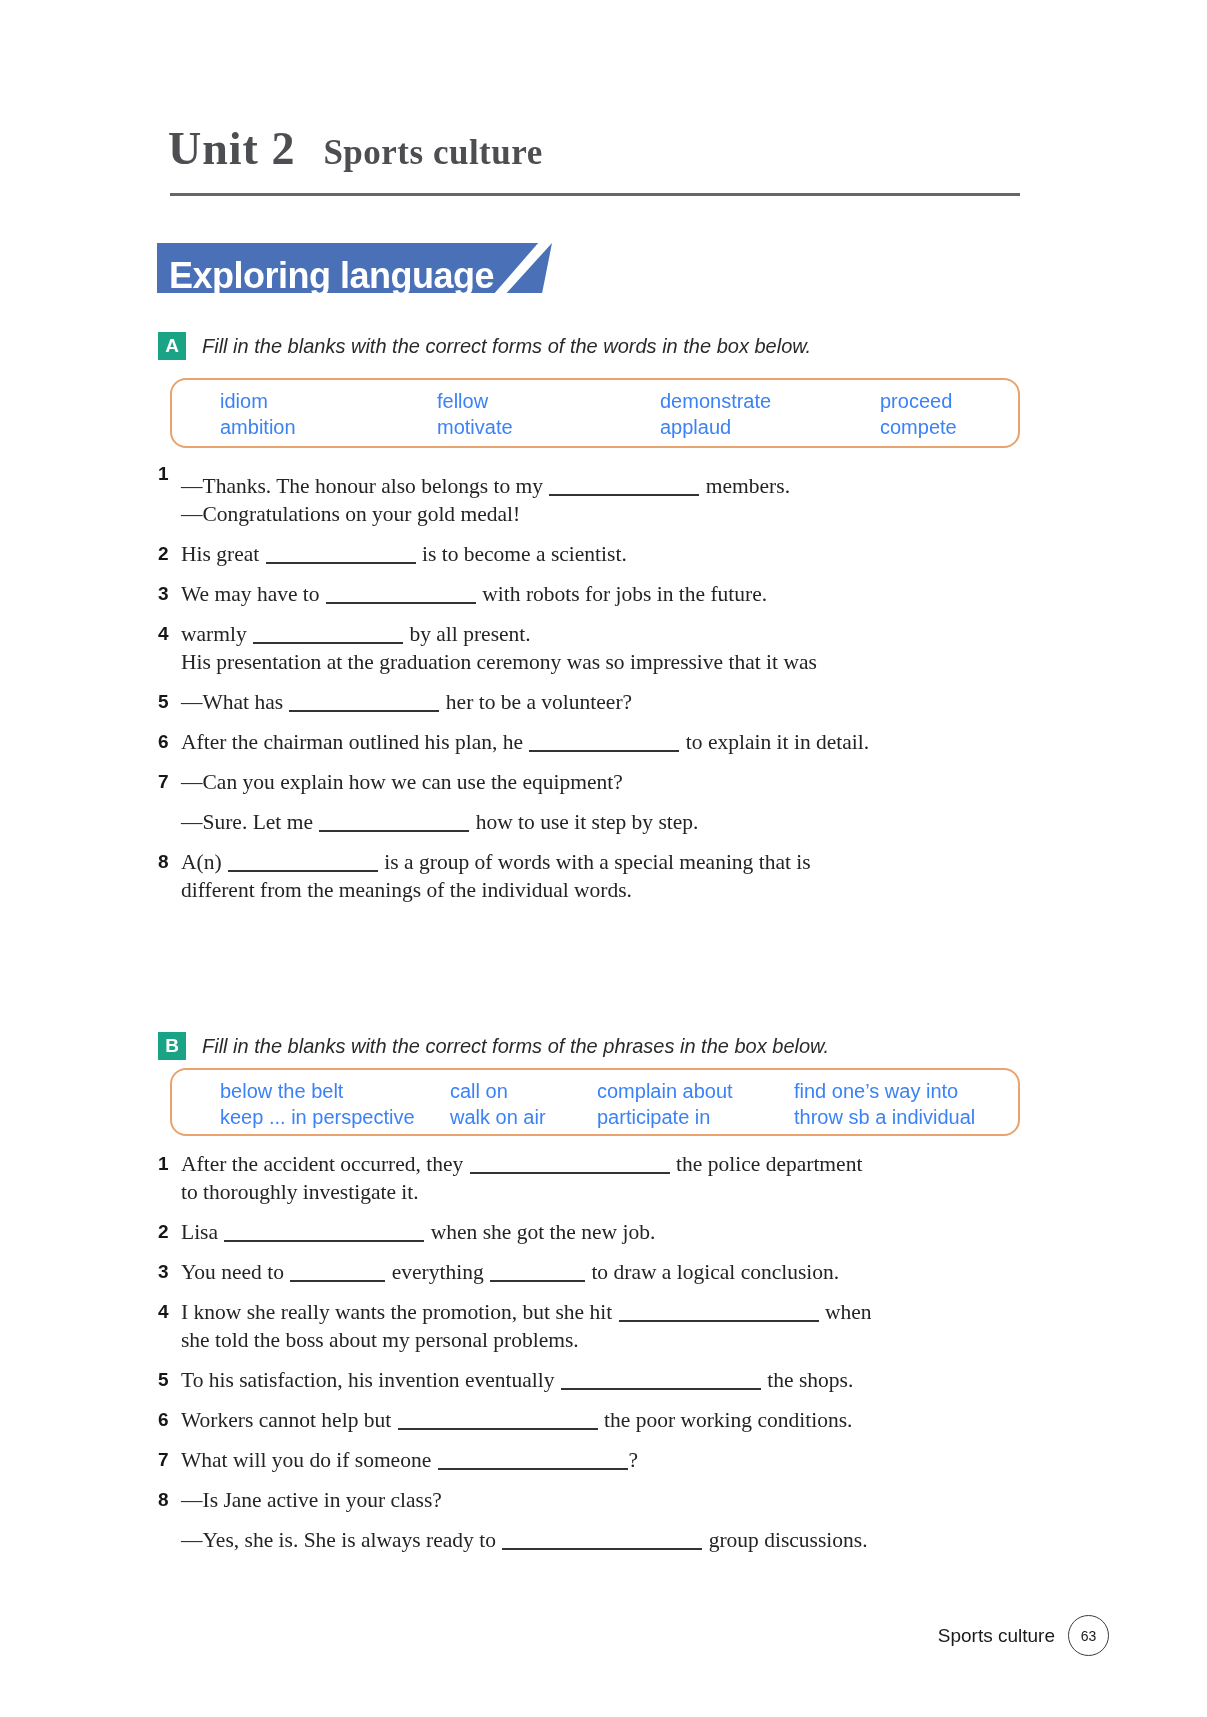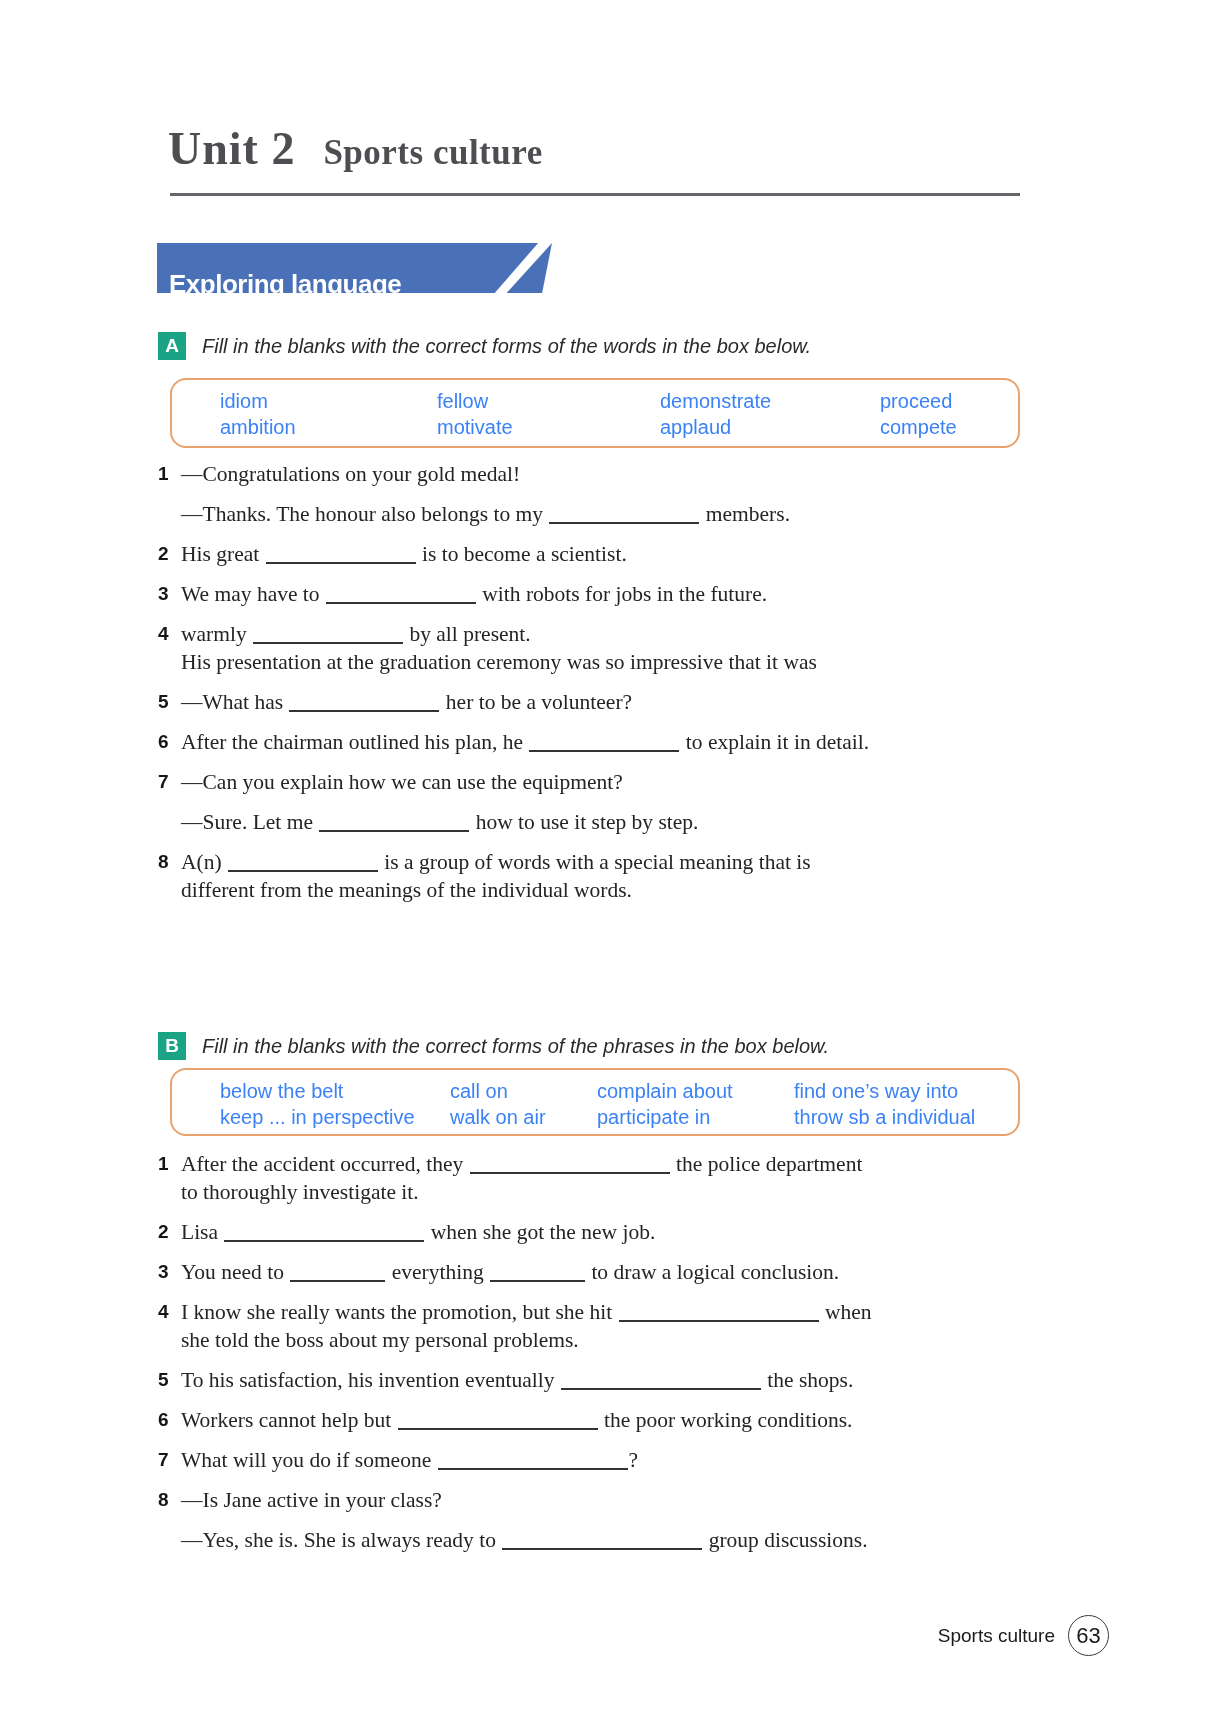--- a/index.html
+++ b/index.html
@@ -11,22 +11,22 @@
   .unit-header{position:absolute;left:168px;top:122px;display:flex;align-items:baseline;}
   .unit-label{font-family:"Liberation Serif",serif;font-weight:bold;font-size:46px;color:var(--title-gray,#4d4e52);letter-spacing:1px;}
   .unit-title{font-family:"Liberation Serif",serif;font-weight:bold;font-size:35px;color:var(--title-gray,#4d4e52);margin-left:28px;letter-spacing:.5px;}
   .title-rule{position:absolute;left:170px;top:193px;width:850px;height:3px;background:#63676b;}
   
   .banner{position:absolute;left:157px;top:243px;width:395px;height:50px;}
   .banner-main{position:absolute;left:0;top:0;width:100%;height:100%;background:var(--banner-blue,#4a71b7);
     -webkit-clip-path:polygon(0 0,96.5% 0,85.5% 100%,0 100%);clip-path:polygon(0 0,96.5% 0,85.5% 100%,0 100%);}
   .banner-tri{position:absolute;left:0;top:0;width:100%;height:100%;background:var(--banner-blue,#4a71b7);
     -webkit-clip-path:polygon(100% 0,88.5% 100%,97.5% 100%);clip-path:polygon(100% 0,88.5% 100%,97.5% 100%);}
-  .banner-text{position:absolute;left:12px;top:16px;line-height:50px;font-family:"Liberation Sans",sans-serif;
-    font-weight:bold;font-size:26px;color:#ffffff;letter-spacing:-0.5px;}
+  .banner-text{position:absolute;left:12px;top:8px;line-height:50px;font-family:"Liberation Sans",sans-serif;
+    font-weight:bold;font-size:36px;color:#ffffff;letter-spacing:-0.5px;}
   
   .ex-header{position:absolute;left:158px;display:flex;align-items:flex-start;width:870px;}
   .ex-label{width:28px;height:28px;flex:none;background:var(--label-green,#1aa385);color:#fff;
     font-family:"Liberation Sans",sans-serif;font-weight:bold;font-size:19px;
     display:flex;align-items:center;justify-content:center;}
   .ex-instruction{margin-left:16px;font-family:"Liberation Sans",sans-serif;font-style:italic;
     font-size:20px;line-height:28px;color:#2a2a2a;}
   
   .word-box{position:absolute;left:170px;width:850px;border:2.5px solid var(--box-orange,#e9a36e);
     border-radius:16px;box-sizing:border-box;background:#fff;
@@ -46,21 +46,21 @@
     font-size:19px;line-height:28px;color:#161616;}
   .q-body{flex:1;font-size:21.5px;line-height:28px;color:#242424;}
   .q-line{white-space:nowrap;}
   .q-line.gap{margin-top:12px;}
   .blank{display:inline-block;height:16px;border-bottom:2px solid #333333;vertical-align:-3px;margin:0 1px;}
   
   .footer-label{position:absolute;top:1625px;left:855px;width:200px;text-align:right;
     font-family:"Liberation Sans",sans-serif;font-size:19px;color:#1a1a1a;}
   .page-badge{position:absolute;left:1068px;top:1615px;width:41px;height:41px;border:1.7px solid #3a3a3a;
     border-radius:50%;box-sizing:border-box;display:flex;align-items:center;justify-content:center;
-    font-family:"Liberation Sans",sans-serif;font-size:22px;color:#1a1a1a;}
+    font-family:"Liberation Sans",sans-serif;font-size:14px;color:#1a1a1a;}
 </style>
 </head>
 <body>
 
 <div class="unit-header">
   <span class="unit-label">Unit 2</span>
   <span class="unit-title">Sports culture</span>
 </div>
 <div class="title-rule"></div>
 
@@ -85,22 +85,22 @@
     <span class="cell">motivate</span>
     <span class="cell">applaud</span>
     <span class="cell">compete</span>
   </div>
 </div>
 
 <div class="questions" id="questions-a">
     <div class="q">
       <div class="q-num">1</div>
       <div class="q-body">
+        <div class="q-line gap"><span>—Thanks. The honour also belongs to my </span><span class="blank" style="width: 150px;"></span><span> members.</span></div>
         <div class="q-line"><span>—Congratulations on your gold medal!</span></div>
-        <div class="q-line gap"><span>—Thanks. The honour also belongs to my </span><span class="blank" style="width: 150px;"></span><span> members.</span></div>
       </div>
     </div>
     <div class="q">
       <div class="q-num">2</div>
       <div class="q-body">
         <div class="q-line"><span>His great </span><span class="blank" style="width: 150px;"></span><span> is to become a scientist.</span></div>
       </div>
     </div>
     <div class="q">
       <div class="q-num">3</div>

